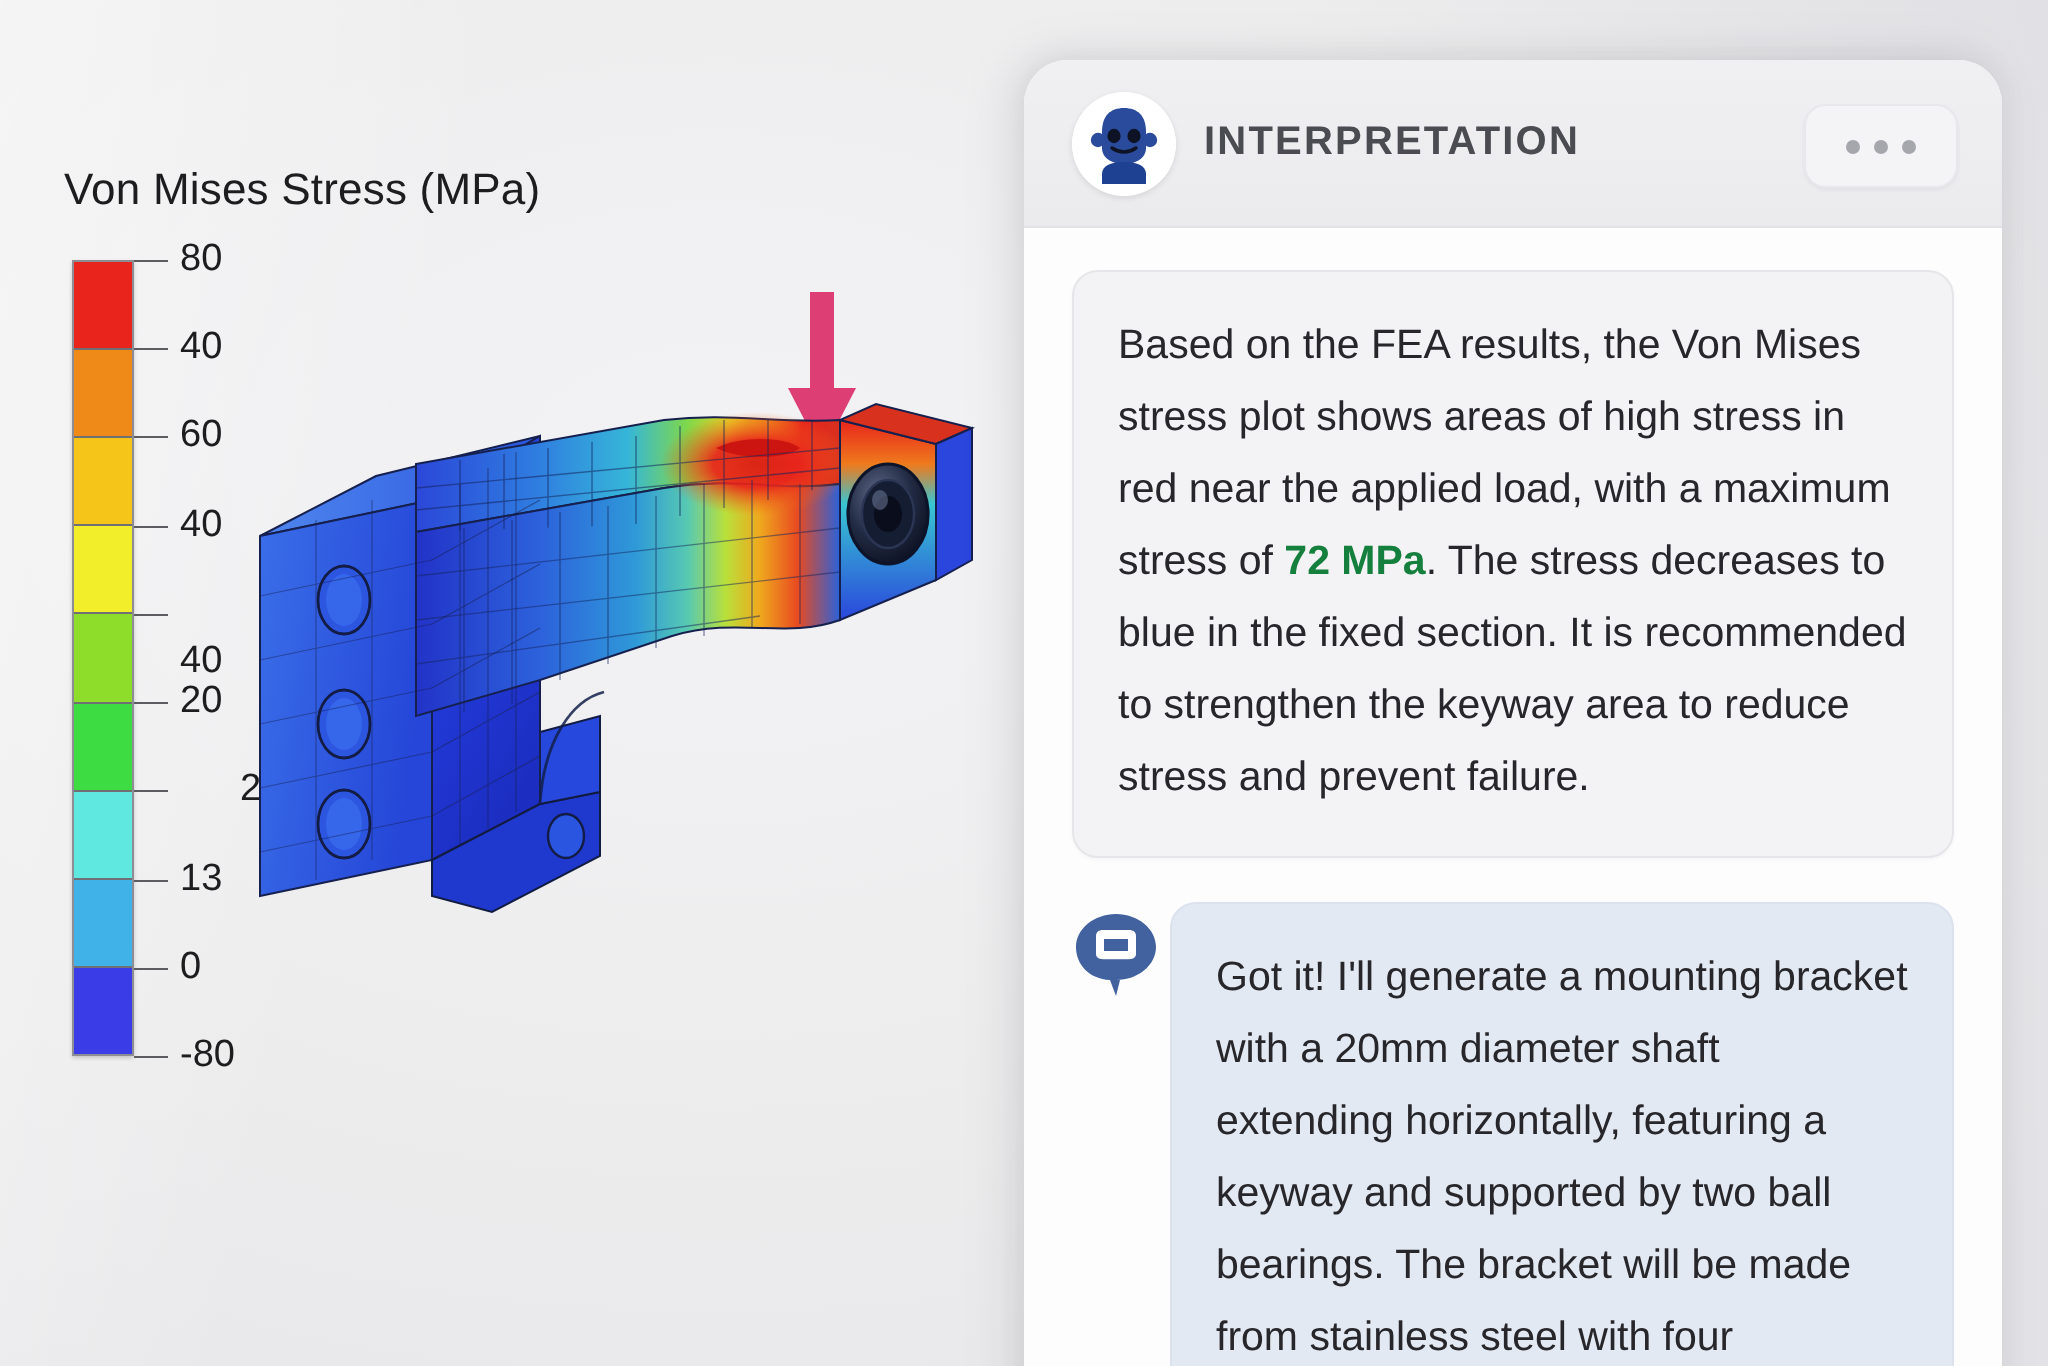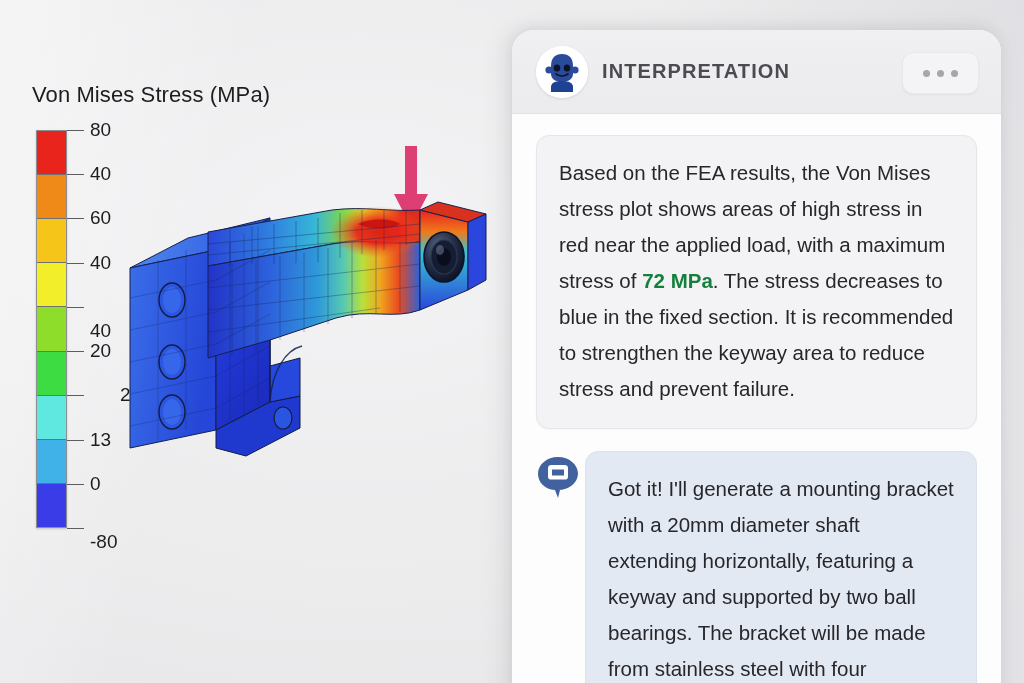--- a/index.html
+++ b/index.html
@@ -233,21 +233,21 @@
         <div class="cb-label" style="top: 177px; margin-top: 24px;">40</div>
         <div class="cb-tick" style="top: 221px;"></div>
         <div class="cb-label" style="top: 221px;">20</div>
         <div class="cb-tick" style="top: 265px;"></div>
         <div class="cb-label" style="top: 265px; margin-left: 30px;">20</div>
         <div class="cb-tick" style="top: 310px;"></div>
         <div class="cb-label" style="top: 310px;">13</div>
         <div class="cb-tick" style="top: 354px;"></div>
         <div class="cb-label" style="top: 354px;">0</div>
         <div class="cb-tick" style="top: 398px;"></div>
-        <div class="cb-label" style="top: 398px; margin-top: 14px;">-80</div>
+        <div class="cb-label" style="top: 398px;">-80</div>
       </div>
 
     <div id="load-arrow">
       <svg width="38" height="82" viewBox="0 0 38 82">
         <g>
           <rect x="13" y="0" width="12" height="52" fill="#dd3e74"></rect>
           <polygon points="2,48 36,48 19,81" fill="#dd3e74"></polygon>
         </g>
       </svg>
     </div>

